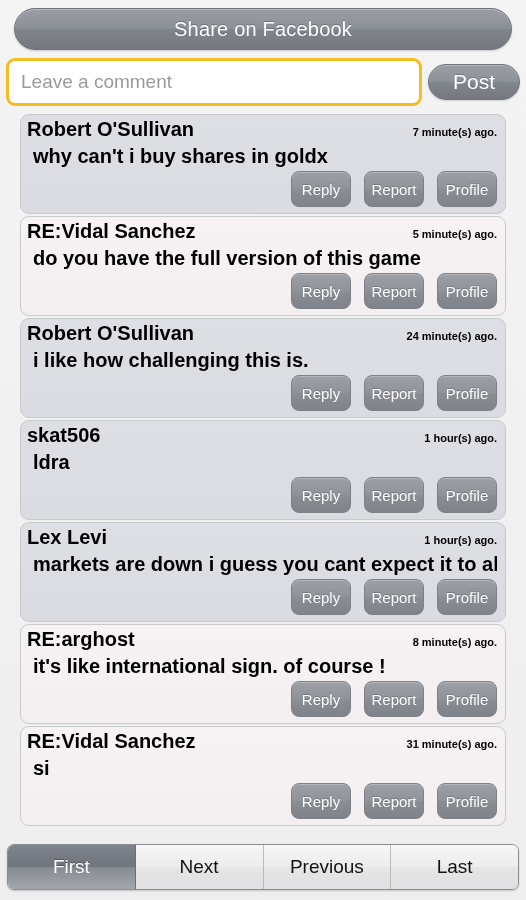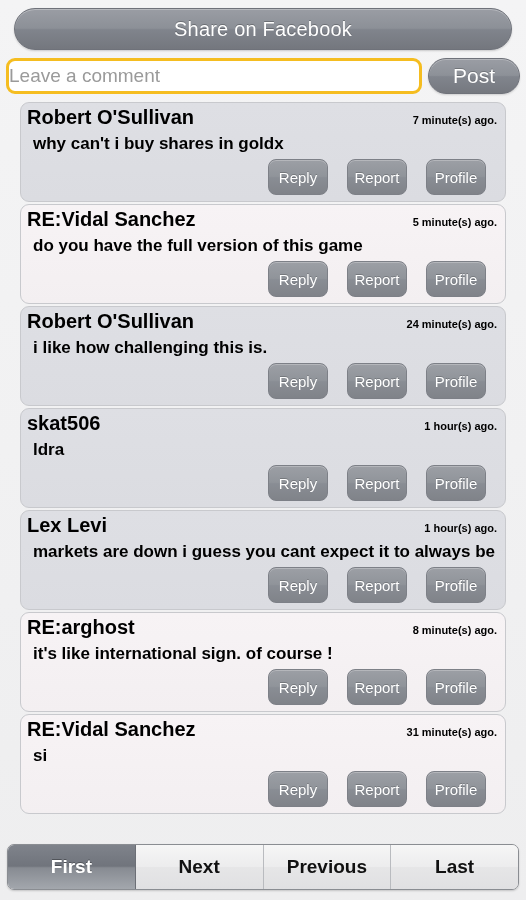--- a/index.html
+++ b/index.html
@@ -28,25 +28,25 @@
     box-shadow:inset 0 1px 0 rgba(255,255,255,.30), 0 1px 2px rgba(0,0,0,.18);
     cursor:pointer;
   }
 
   
   .composer {
     display:flex; align-items:center;
     padding:4px 6px 8px 6px; gap:6px;
   }
   .comment-input {
-    flex:1; height:36px;
+    flex:1; height:48px;
     border:3px solid #f5bd20;
     border-radius:9px;
     background:#ffffff;
-    padding:0 0;
+    padding:0 12px;
     font-family:"Liberation Sans", sans-serif;
     font-size:19px; color:#222;
     outline:none;
   }
   .comment-input::placeholder { color:#9a9a9a; }
   .post-btn {
     width:92px; height:36px;
     border-radius:23px;
     background:linear-gradient(180deg,#9a9da4 0%,#8d9198 48%,#81858d 52%,#75787f 100%);
     border:1px solid #6f727a;
@@ -85,28 +85,28 @@
   }
   .author {
     font-size:20px; font-weight:bold; color:#000;
     white-space:nowrap;
   }
   .timestamp {
     font-size:11px; font-weight:bold; color:#000;
     white-space:nowrap;
   }
   .body {
-    font-size:17px; font-weight:bold; color:#000;
+    font-size:20px; font-weight:bold; color:#000;
     padding-left:6px; margin-top:1px;
     line-height:22px;
     white-space:nowrap; overflow:hidden;
   }
   .actions {
-    position:absolute; right:19px; bottom:6px;
-    display:flex; gap:19px;
+    position:absolute; right:8px; bottom:6px;
+    display:flex; gap:13px;
   }
   .act-btn {
     width:60px; height:36px;
     border-radius:8px;
     background:linear-gradient(180deg,#9c9fa5 0%,#90949a 48%,#898d94 52%,#808389 100%);
     border:1px solid #7d8087;
     display:flex; align-items:center; justify-content:center;
     color:#ffffff; font-size:15px;
     text-shadow:0 -1px 0 rgba(0,0,0,.20);
     box-shadow:inset 0 1px 0 rgba(255,255,255,.25);
@@ -119,21 +119,21 @@
     display:flex;
     height:46px;
     border:1px solid #8a8d92;
     border-radius:7px;
     overflow:hidden;
     box-shadow:0 1px 2px rgba(0,0,0,.18);
   }
   .pg {
     flex:1;
     display:flex; align-items:center; justify-content:center;
-    font-size:19px; font-weight:bold;
+    font-size:19px; font-weight:normal;
     border-right:1px solid #b9bbbf;
     cursor:pointer;
   }
   .pg:last-child { border-right:none; }
   .pg.inactive {
     background:linear-gradient(180deg,#f6f6f6 0%,#ececed 50%,#e6e6e7 51%,#e0e0e2 100%);
     color:#111111;
   }
   .pg.active {
     background:linear-gradient(180deg,#7f838b 0%,#70747c 48%,#878b92 52%,#a3a7ad 100%);

